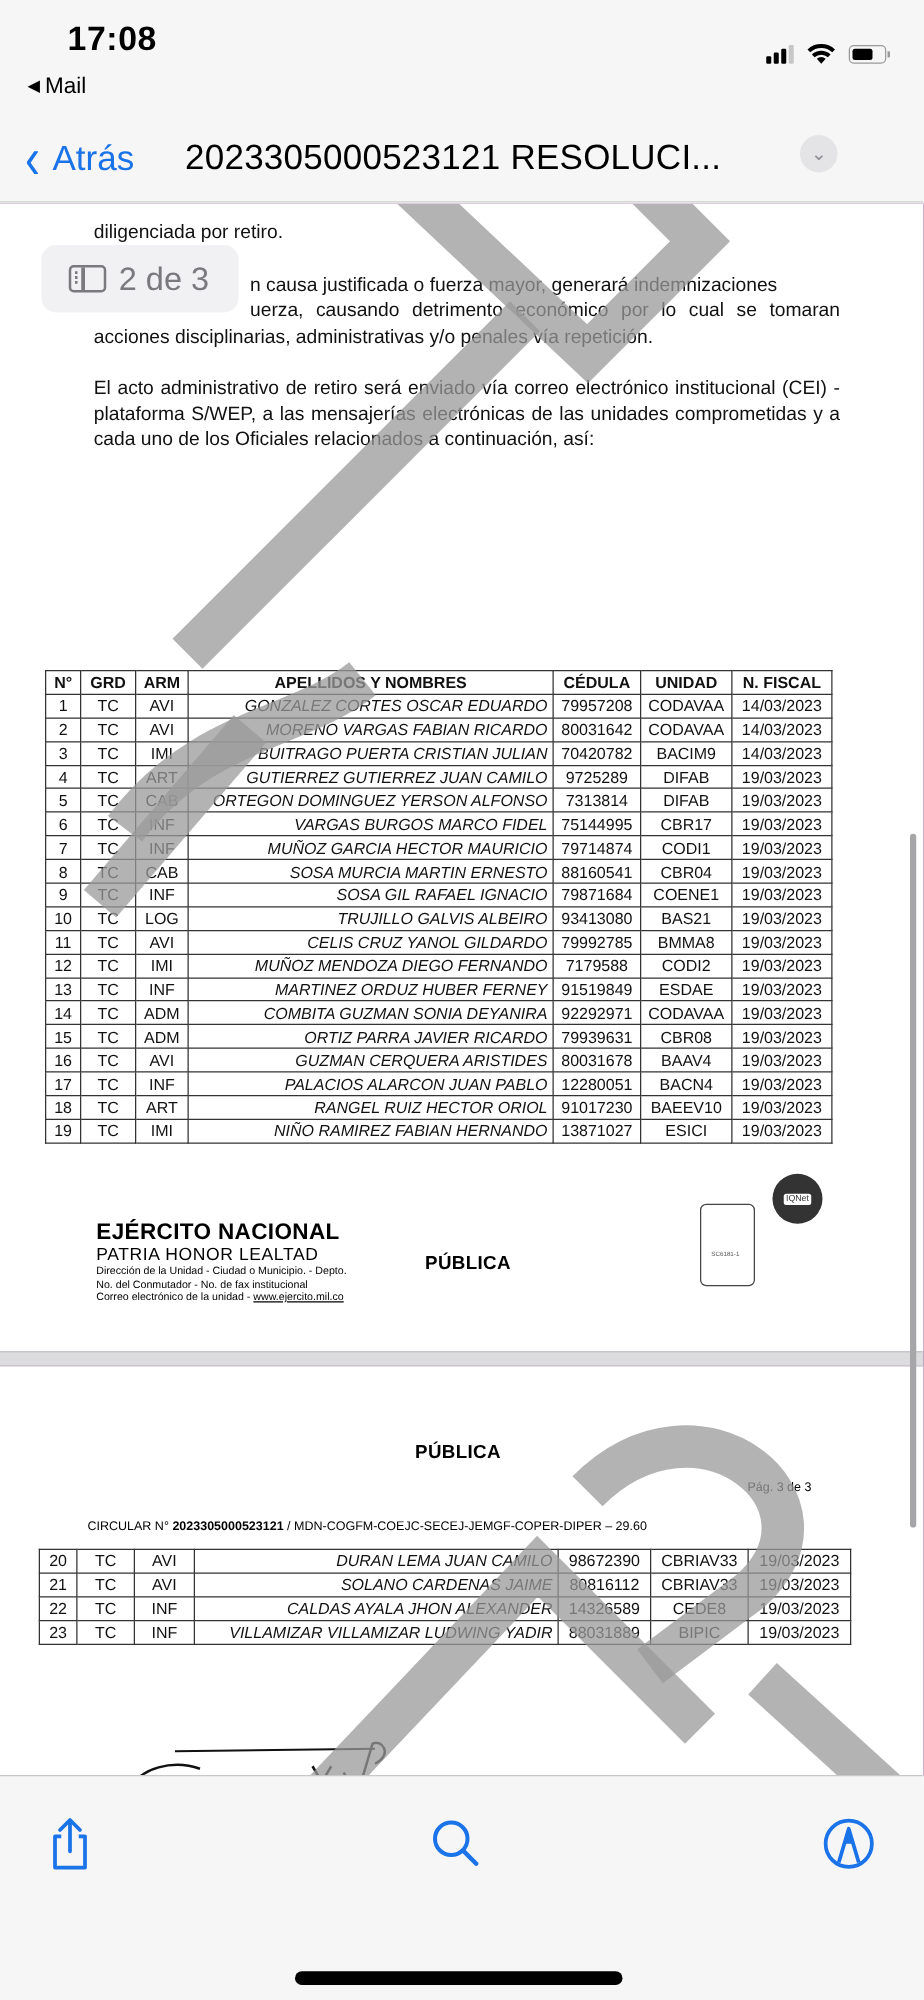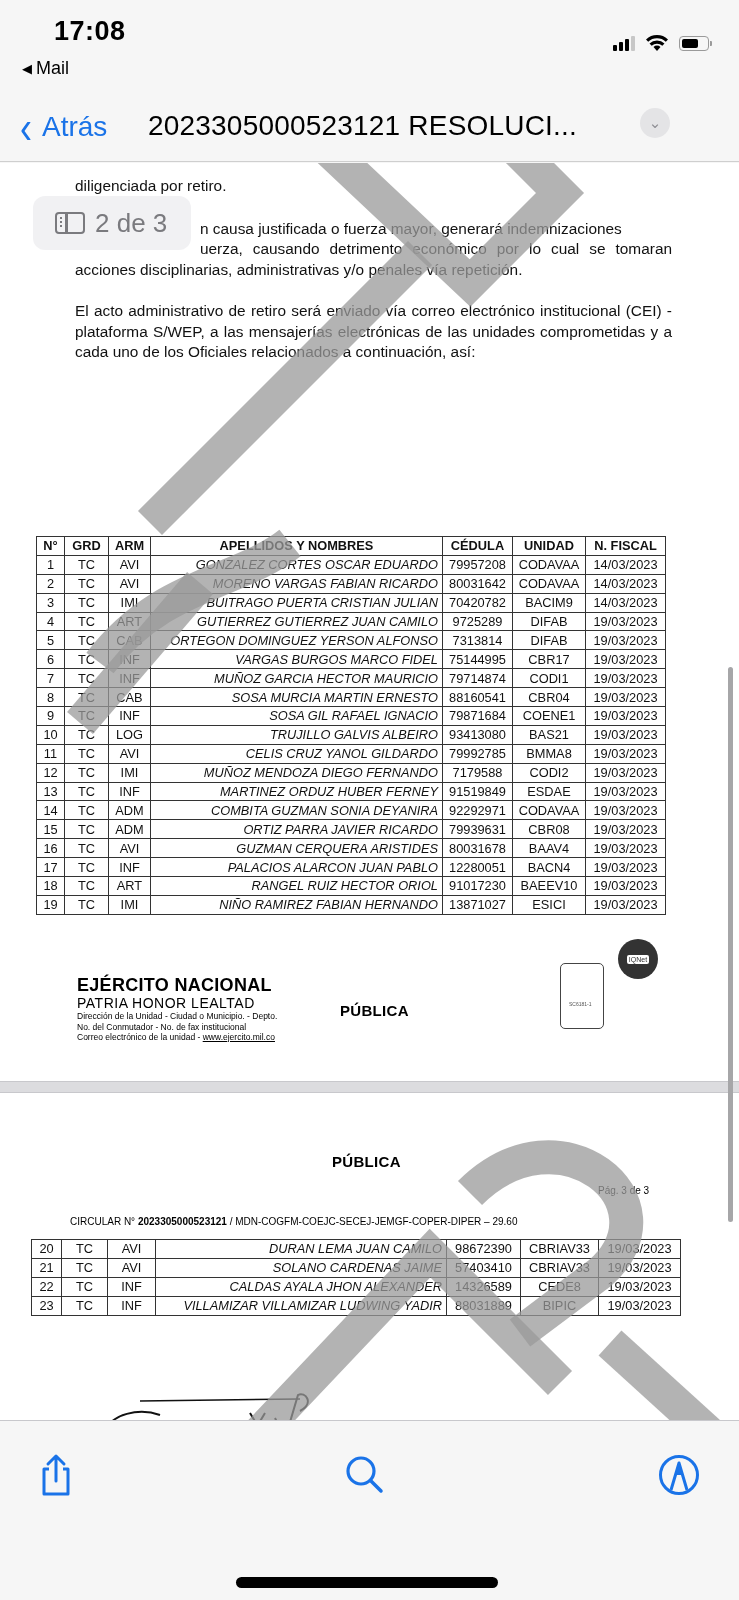--- a/index.html
+++ b/index.html
@@ -361,21 +361,21 @@
             <td class="l">DURAN LEMA JUAN CAMILO</td>
             <td class="c">98672390</td>
             <td class="c">CBRIAV33</td>
             <td class="c">19/03/2023</td>
           </tr>
           <tr>
             <td class="c">21</td>
             <td class="c">TC</td>
             <td class="c">AVI</td>
             <td class="l">SOLANO CARDENAS JAIME</td>
-            <td class="c">57403410</td>
+            <td class="c">80816112</td>
             <td class="c">CBRIAV33</td>
             <td class="c">19/03/2023</td>
           </tr>
           <tr>
             <td class="c">22</td>
             <td class="c">TC</td>
             <td class="c">INF</td>
             <td class="l">CALDAS AYALA JHON ALEXANDER</td>
             <td class="c">14326589</td>
             <td class="c">CEDE8</td>

